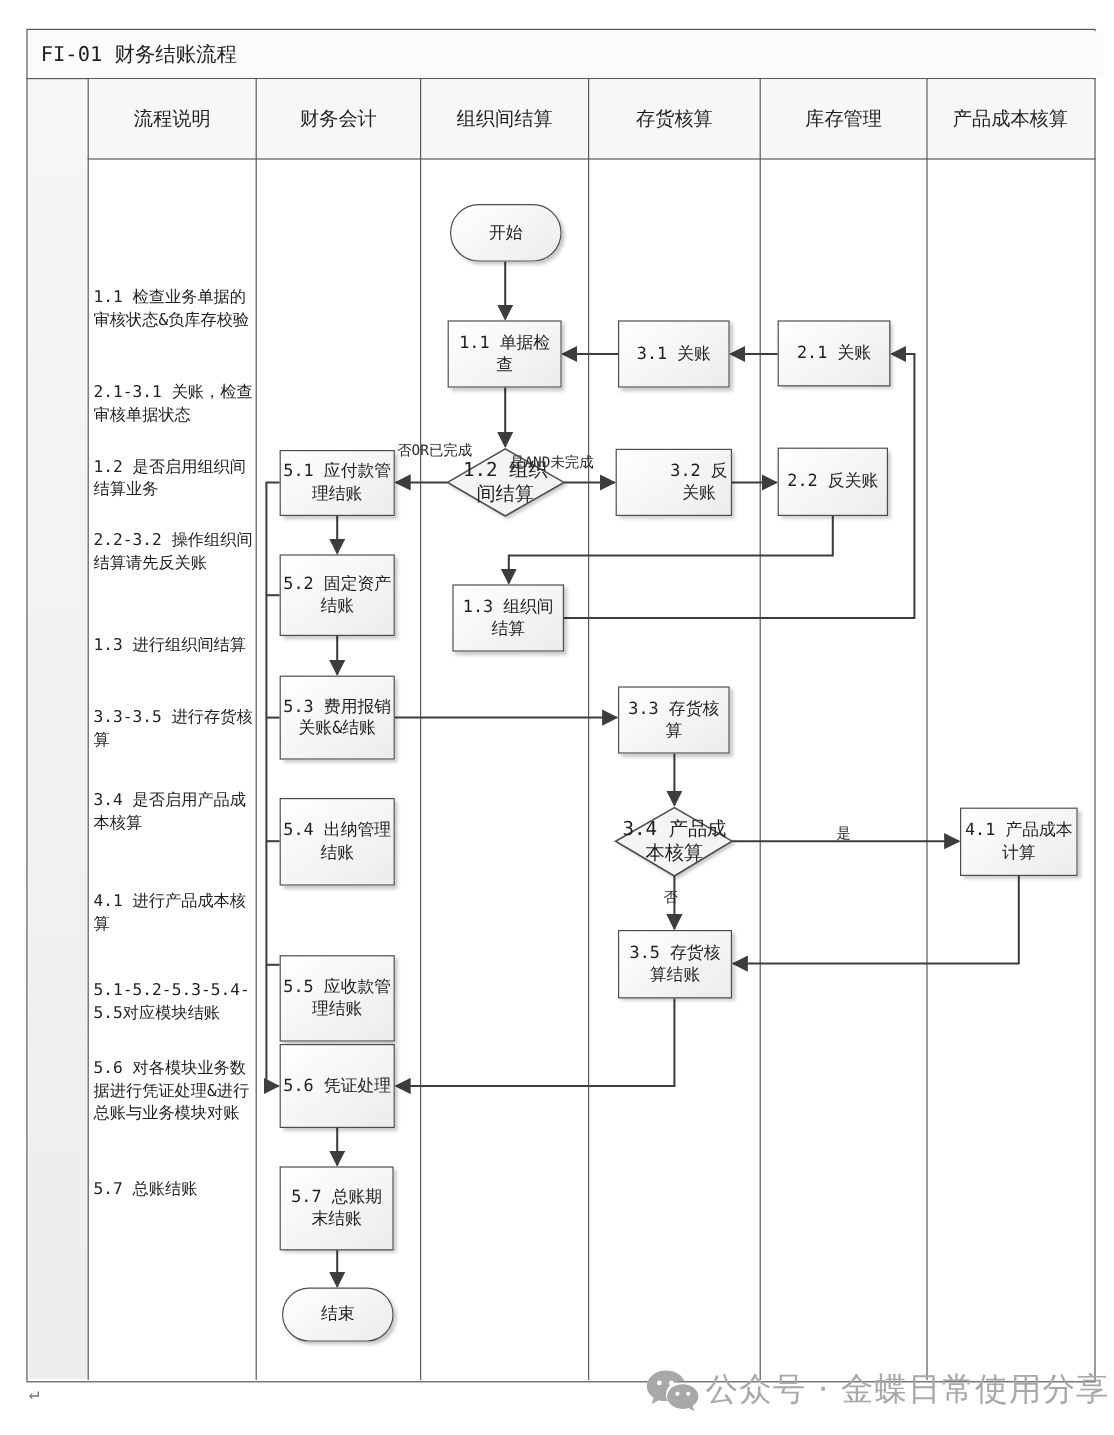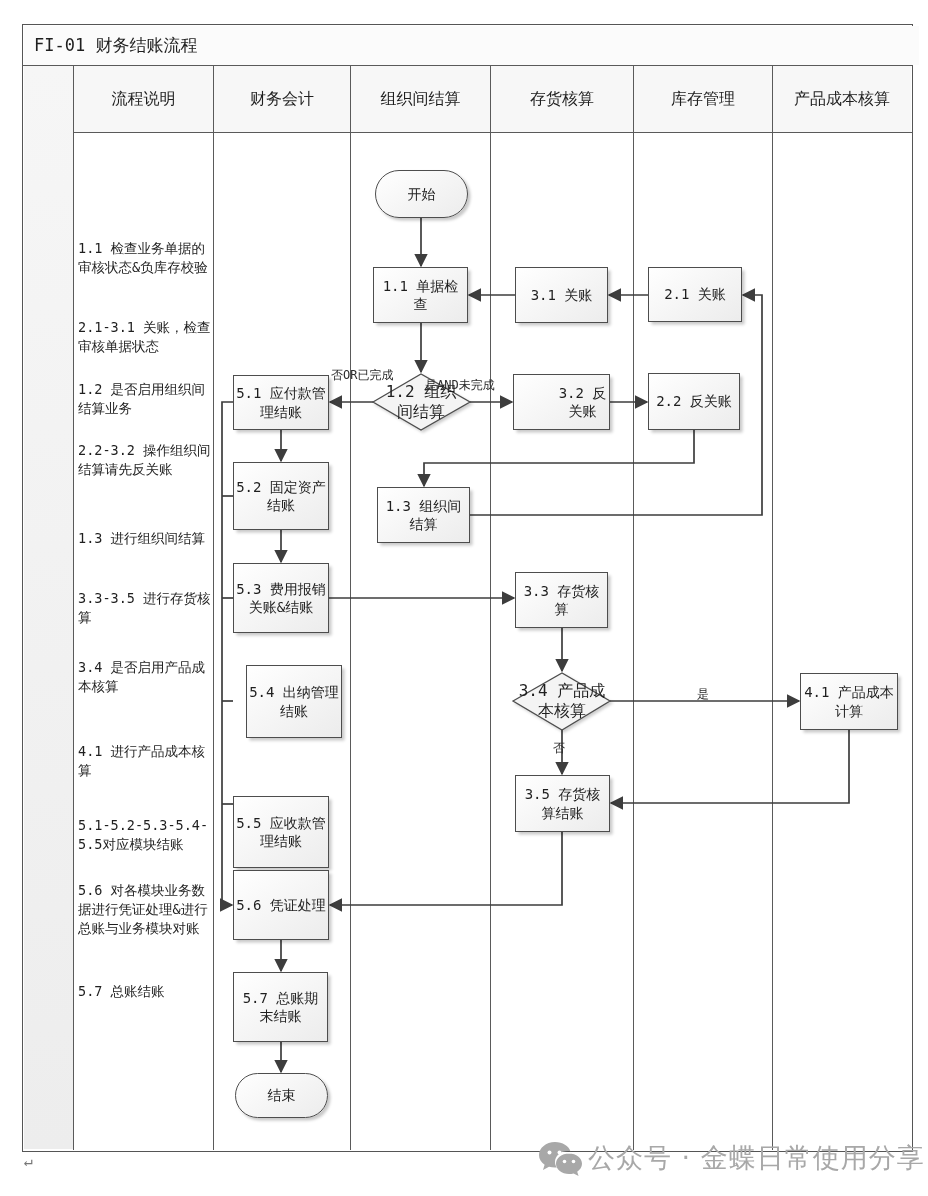--- a/index.html
+++ b/index.html
@@ -113,21 +113,21 @@
   <div class="abs node" style="left:515px;top:267px;width:93px;height:56px;">3.1 关账</div>
   <div class="abs node" style="left:648px;top:267px;width:94px;height:55px;">2.1 关账</div>
   <div class="abs node" style="left:233px;top:375px;width:96px;height:55px;">5.1 应付款管理结账</div>
   <div class="abs node" style="left:513px;top:374px;width:97px;height:56px;padding-left:44px;">3.2 反关账</div>
   <div class="abs node" style="left:648px;top:373px;width:92px;height:57px;">2.2 反关账</div>
   <div class="abs node" style="left:377px;top:487px;width:93px;height:56px;">1.3 组织间结算</div>
   <div class="abs node" style="left:233px;top:462px;width:96px;height:68px;">5.2 固定资产结账</div>
   <div class="abs node" style="left:233px;top:563px;width:96px;height:70px;">5.3 费用报销关账&amp;结账</div>
   <div class="abs node" style="left:515px;top:572px;width:93px;height:56px;">3.3 存货核算</div>
   <div class="abs node" style="left:800px;top:673px;width:98px;height:57px;">4.1 产品成本计算</div>
-  <div class="abs node" style="left:246px;top:665px;width:96px;height:73px;">5.4 出纳管理结账</div>
+  <div class="abs node" style="left:233px;top:665px;width:96px;height:73px;">5.4 出纳管理结账</div>
   <div class="abs node" style="left:515px;top:775px;width:95px;height:57px;">3.5 存货核算结账</div>
   <div class="abs node" style="left:233px;top:768px;width:96px;height:72px;margin-top:28px;">5.5 应收款管理结账</div>
   <div class="abs node" style="left:233px;top:870px;width:96px;height:70px;">5.6 凭证处理</div>
   <div class="abs node" style="left:233px;top:972px;width:95px;height:70px;">5.7 总账期末结账</div>
   <div class="abs node stadium" style="left:235px;top:1073px;width:93px;height:45px;">结束</div>
 
   <div class="abs dlabel" style="left:381px;top:384px;width:80px;height:36px;">1.2 组织间结算</div>
   <div class="abs dlabel" style="left:518px;top:683px;width:88px;height:36px;">3.4 产品成本核算</div>
 
   <div class="abs elabel" style="left:331px;top:367px;">否OR已完成</div>

